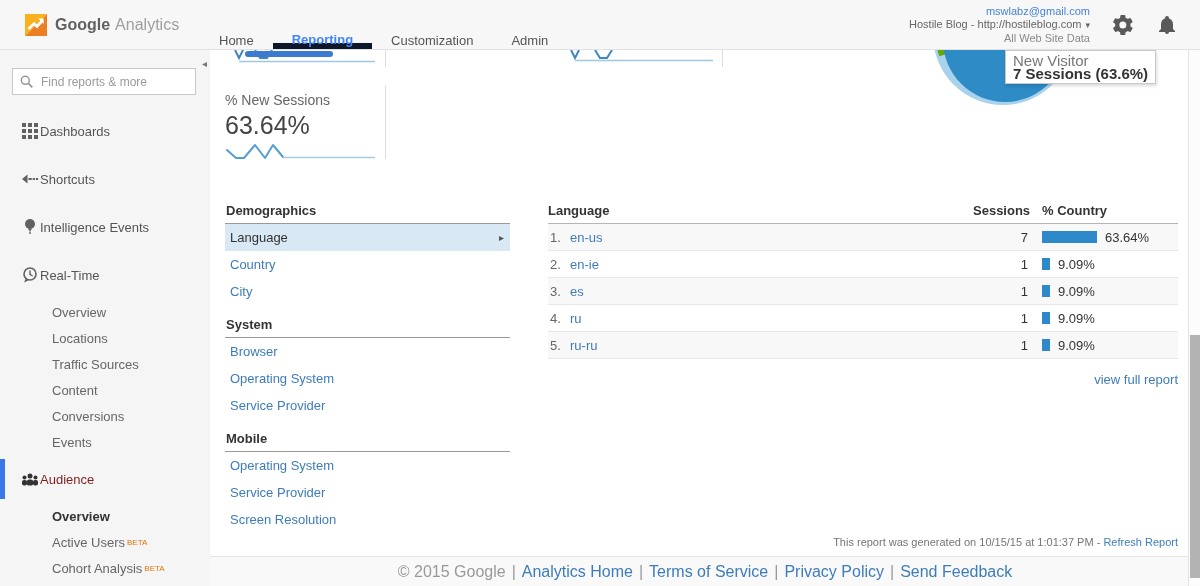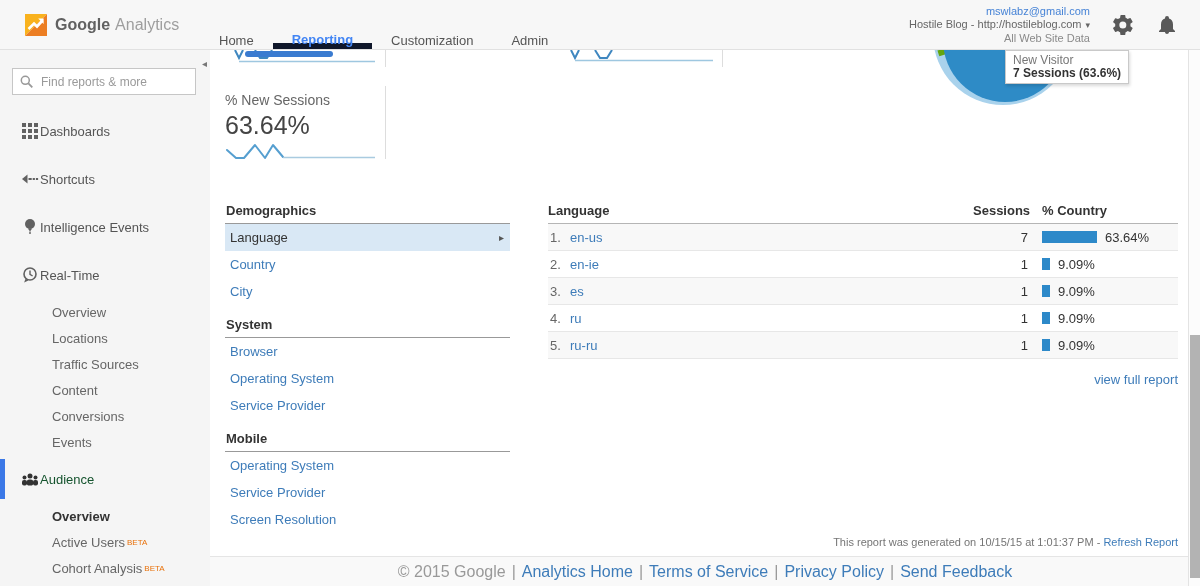--- a/index.html
+++ b/index.html
@@ -28,40 +28,40 @@
   .collapse-handle { position:absolute; top:8px; right:3px; font-size:10px; color:#777; cursor:pointer; }
   .search-box { position:relative; margin:18px 14px 0 12px; }
   .search-box input { width:100%; height:27px; border:1px solid #c6c6c6; background:#fff;
     padding:0 8px 0 28px; font-size:12px; color:#333; outline:none; font-family:"Liberation Sans",sans-serif; }
   .search-box input::placeholder { color:#9a9a9a; }
   .search-icon { position:absolute; left:8px; top:7px; }
   .side-nav { margin-top:12px; }
   .side-item { position:relative; height:48px; display:flex; align-items:center; padding-left:20px; cursor:pointer; }
   .side-item .icon { width:20px; display:flex; justify-content:center; }
   .side-item .lbl { color:#555; }
-  .side-item.active .lbl { color:#14532d; }
+  .side-item.active .lbl { color:#7f1d1d; }
   .active-bar { position:absolute; left:0; top:4px; width:5px; height:40px; background:#3b78e7; }
   .side-sub { }
   .side-sub-item { height:26px; display:flex; align-items:center; padding-left:52px; color:#666; cursor:pointer; }
   .side-sub-item.bold { font-weight:bold; color:#333; }
   .beta { font-size:8px; color:#e8710a; vertical-align:super; margin-left:2px; font-weight:normal; }
 
   
   .main { position:absolute; top:50px; left:210px; width:990px; height:536px; background:#fff; }
 
   
   .mini-box1 { position:absolute; left:15px; top:0; width:161px; height:17px; border-right:1px solid #ddd; }
   .mini-box2 { position:absolute; left:345px; top:0; width:168px; height:17px; border-right:1px solid #ddd; }
   .mini-bar { position:absolute; left:20px; top:1px; width:88px; height:6px; background:#3a7bd0; border-radius:3px; z-index:2; }
   .pie-wrap { position:absolute; left:700px; top:0; width:290px; height:120px; overflow:hidden; }
   .pie-light { position:absolute; left:23px; top:-85px; width:140px; height:140px; border-radius:70px; background:#a9d2ec; }
   .pie-main { position:absolute; left:33px; top:-72px; width:124px; height:124px; border-radius:62px; background:#2e8bc6; }
   .pie-green { position:absolute; left:28px; top:-2px; width:16px; height:6px; background:#63a60e; transform:rotate(-18deg); }
   .pie-tooltip { position:absolute; left:795px; top:0; background:#fff; border:1px solid #c9c9c9;
-    box-shadow:1px 2px 3px rgba(0,0,0,.15); padding:3px 7px; font-size:12px; line-height:13px; z-index:5; }
+    box-shadow:1px 2px 3px rgba(0,0,0,.15); padding:3px 7px; font-size:15px; line-height:13px; z-index:5; }
   .pie-tooltip .t1 { color:#777; }
   .pie-tooltip .t2 { font-weight:bold; color:#333; }
 
   
   .metric-box { position:absolute; left:15px; top:36px; width:161px; height:73px; border-right:1px solid #ddd; padding-top:6px; }
   .metric-label { font-size:14px; color:#666; }
   .metric-value { font-size:25px; color:#444; margin-top:3px; }
   .metric-spark { margin-top:2px; }
 
   

